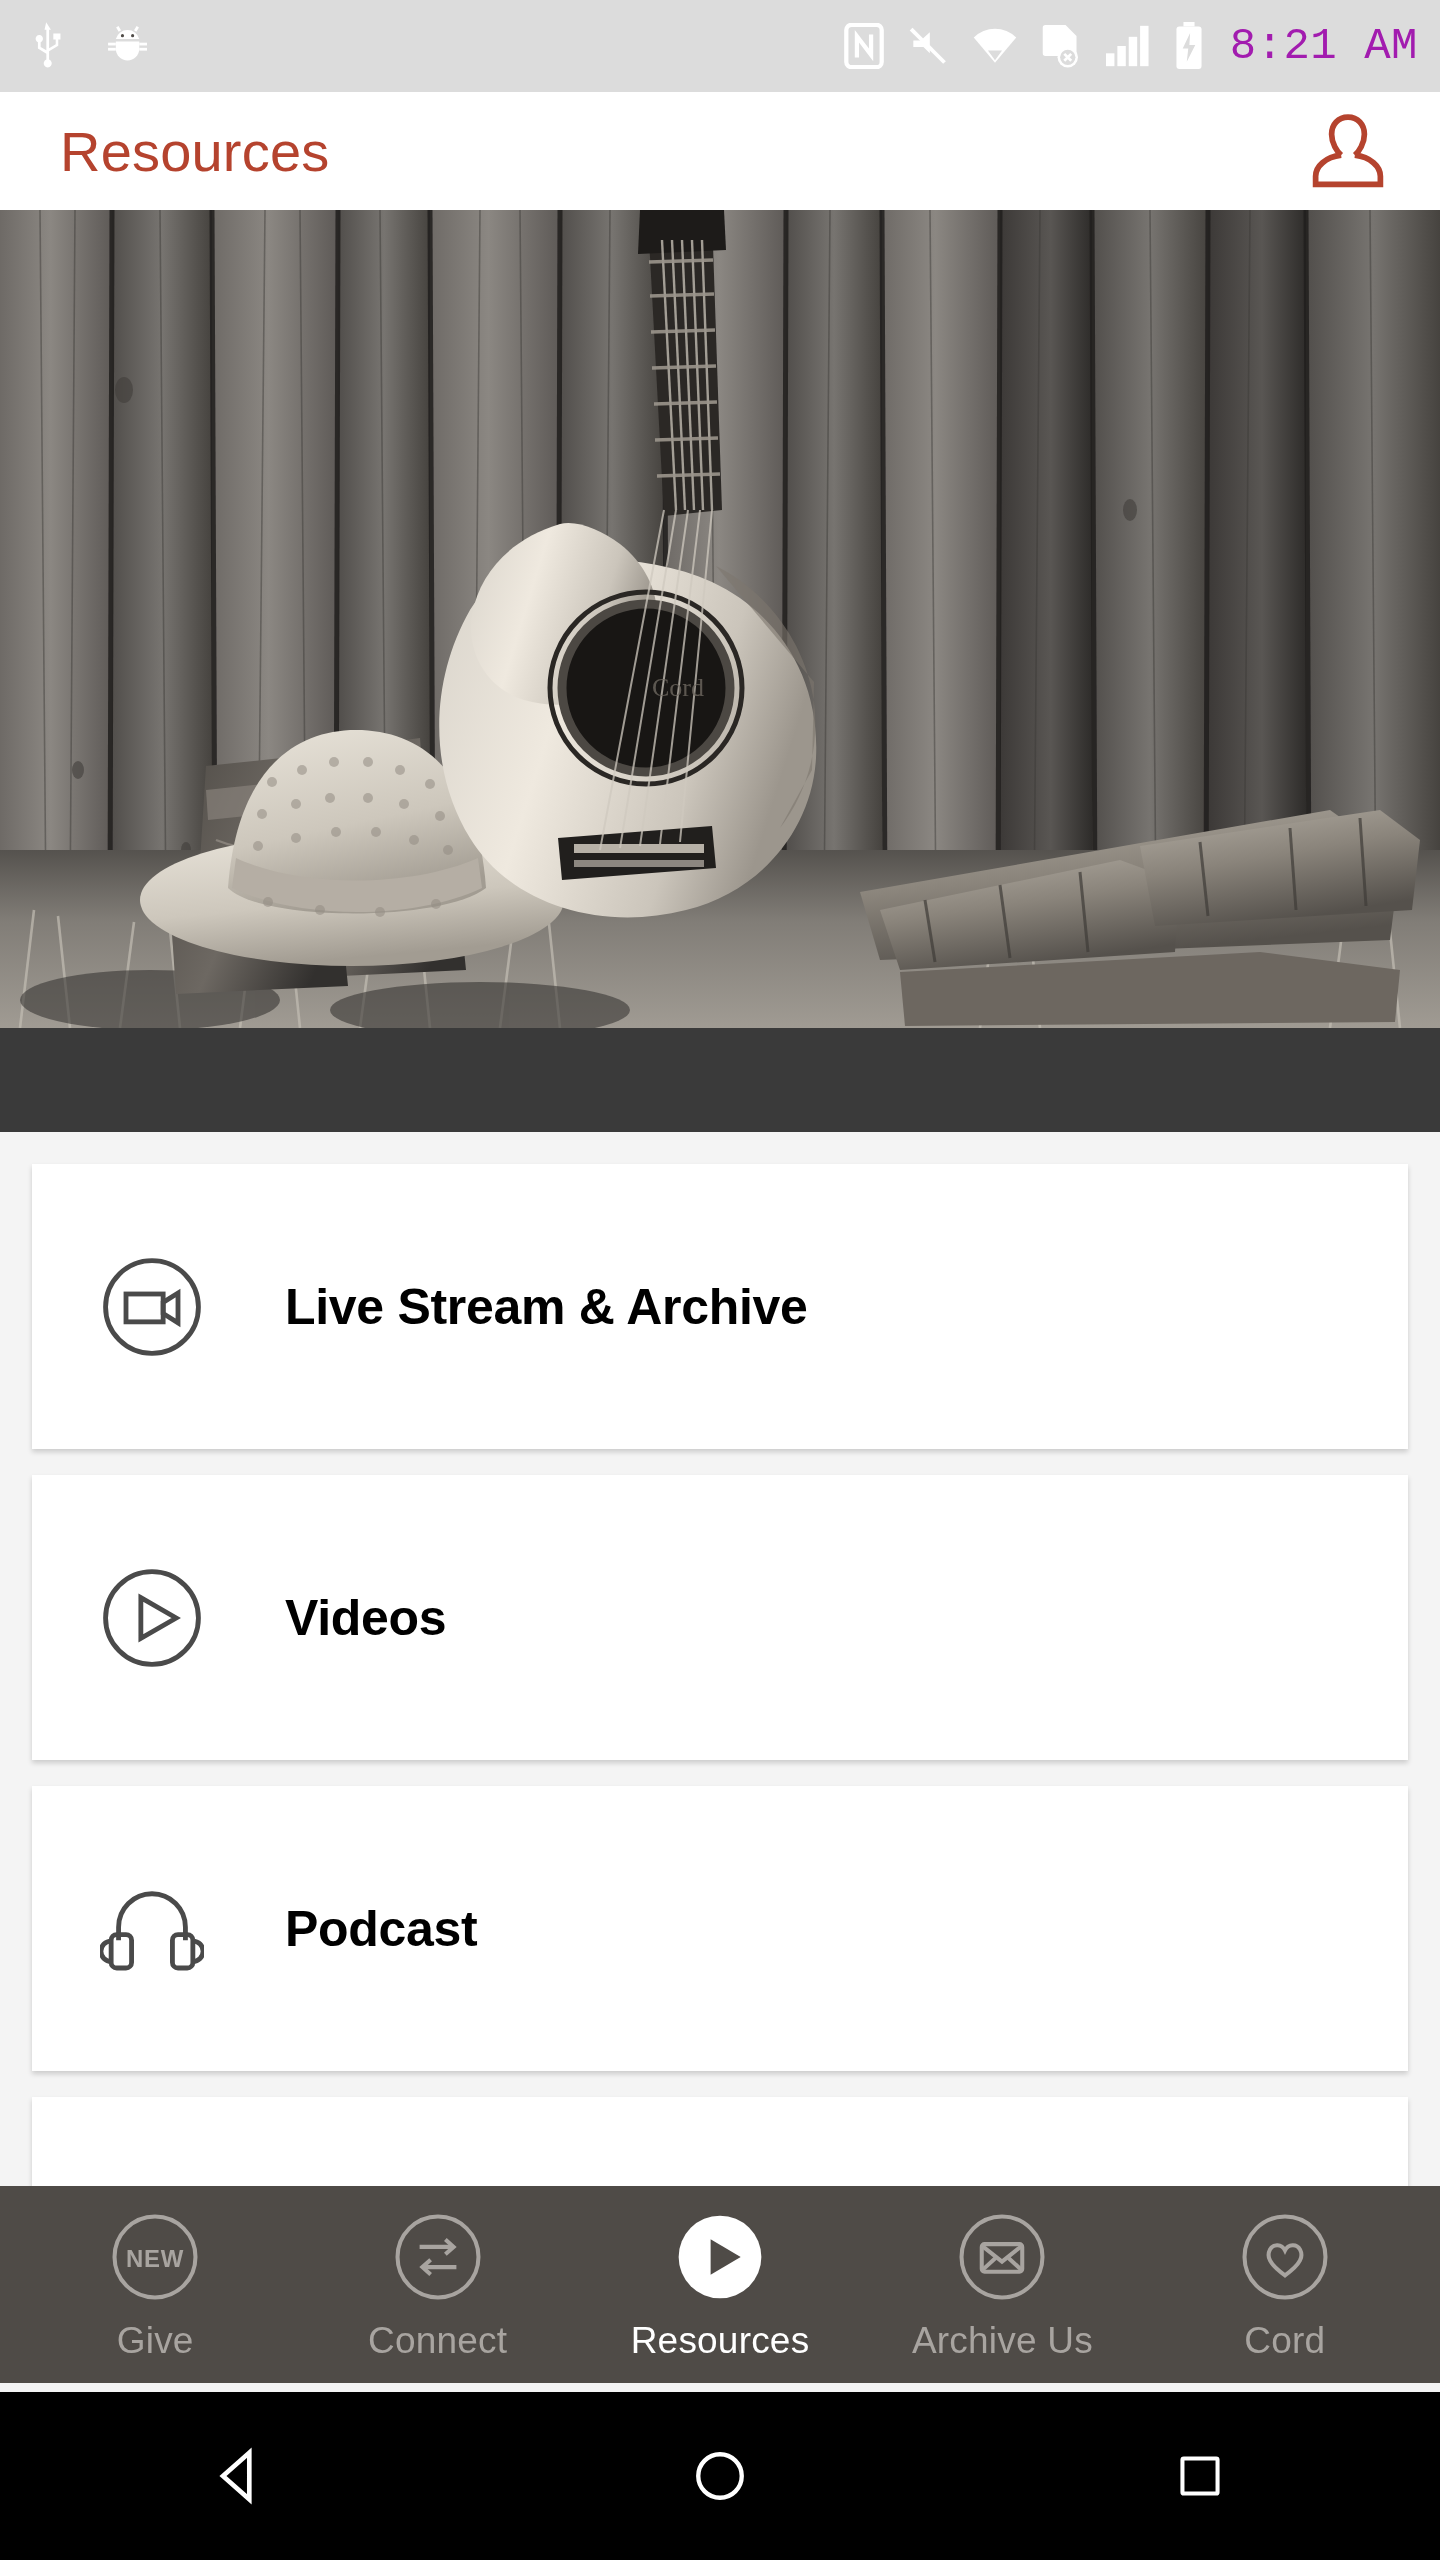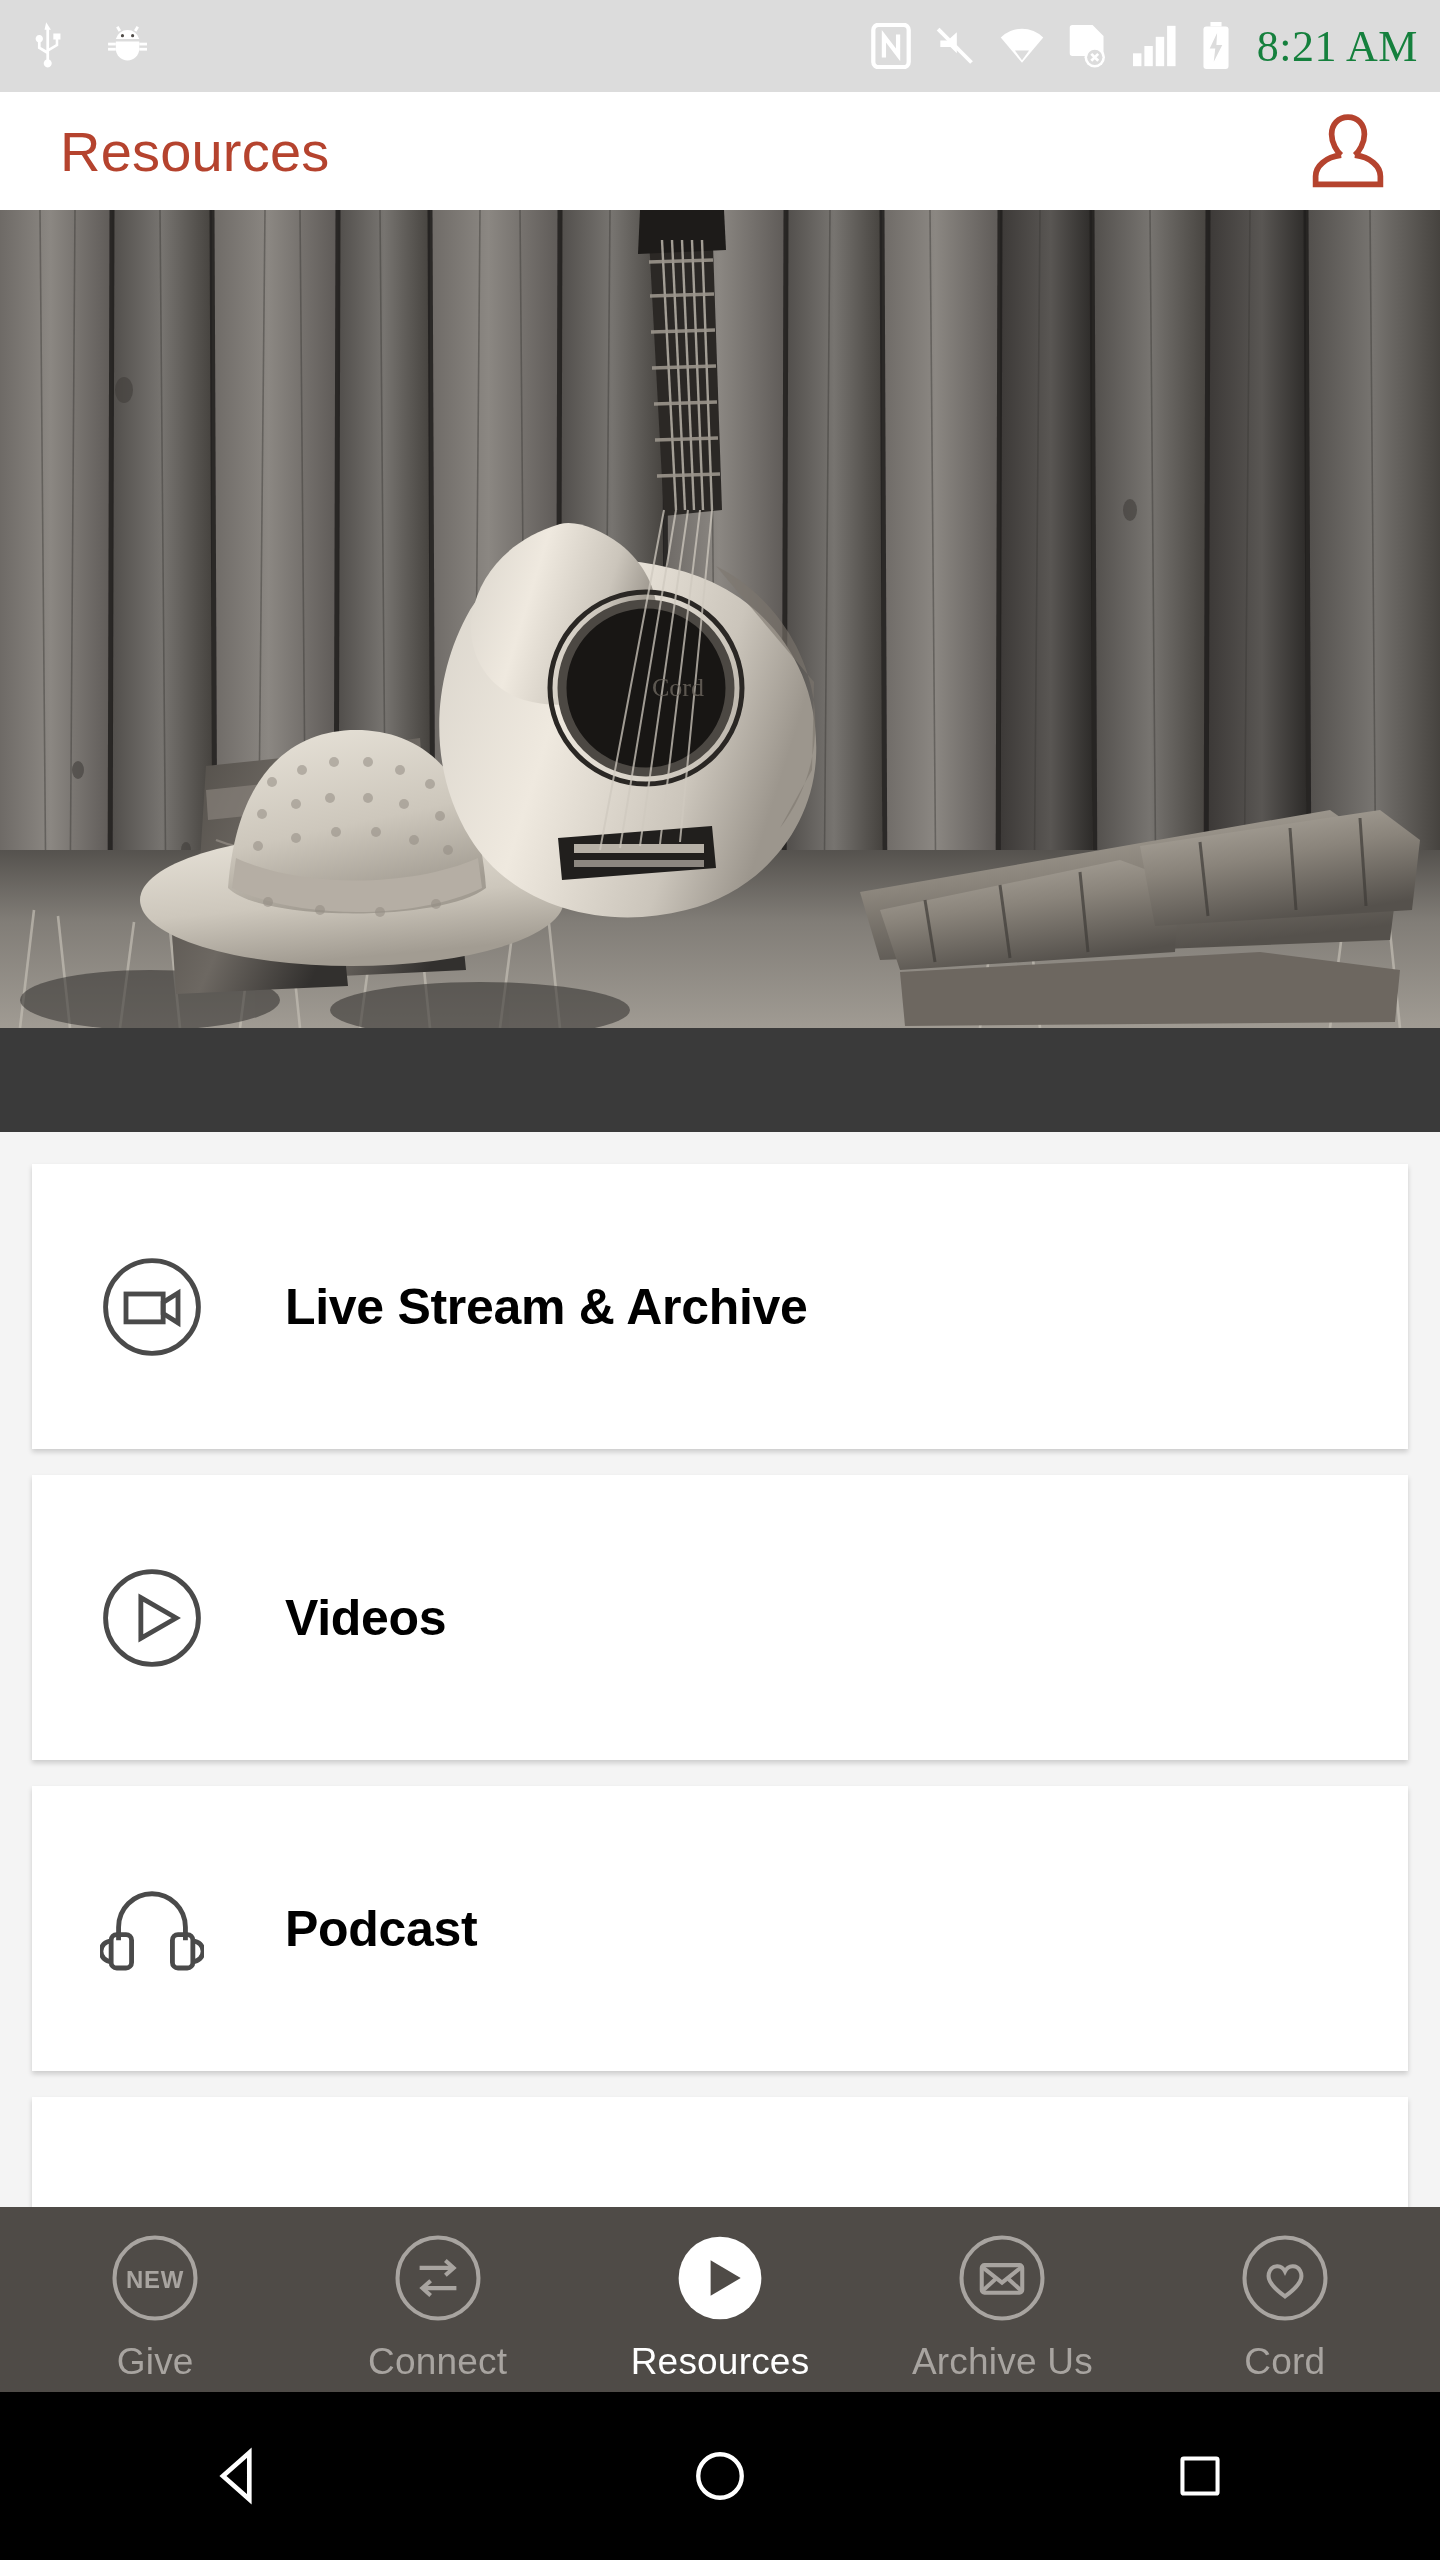--- a/index.html
+++ b/index.html
@@ -14,22 +14,22 @@
   
   .statusbar {
     height:92px; background:#dcdcdc;
     display:flex; align-items:center; justify-content:space-between;
     padding:0 22px 0 26px;
   }
   .sb-left { display:flex; align-items:center; gap:34px; }
   .sb-right { display:flex; align-items:center; gap:22px; }
   .sb-icon { display:block; }
   .sb-clock {
-    color:#15803d; font-size:44px; letter-spacing:0.5px;
-    font-family:Liberation Serif, serif; margin-left:4px;
+    color:#a21caf; font-size:44px; letter-spacing:0.5px;
+    font-family:Liberation Mono, monospace; margin-left:4px;
   }
 
   
   .appbar {
     height:118px; background:#ffffff;
     display:flex; align-items:center; justify-content:space-between;
     padding:0 44px 0 60px;
   }
   .app-title {
     color:#b5432e; font-size:56px; font-weight:400; letter-spacing:0.2px;
@@ -55,21 +55,21 @@
   }
   .card-label {
     font-size:50px; font-weight:bold; color:#000000;
     letter-spacing:-0.3px;
     margin-left:41px;
   }
   .card.partial { height:160px; margin-bottom:0; }
 
   
   .bottomnav {
-    position:absolute; left:0; bottom:156px; width:1440px; height:197px;
+    position:absolute; left:0; bottom:177px; width:1440px; height:197px;
     background:#4f4b47;
     display:flex; align-items:center; justify-content:space-around;
     padding:0 14px;
   }
   .nav-item {
     flex:1; display:flex; flex-direction:column; align-items:center;
     justify-content:center; gap:14px;
   }
   .nav-icon { width:98px; height:98px; display:flex; align-items:center; justify-content:center; }
   .nav-label { font-size:37px; color:#a8a4a0; letter-spacing:0.2px; }

